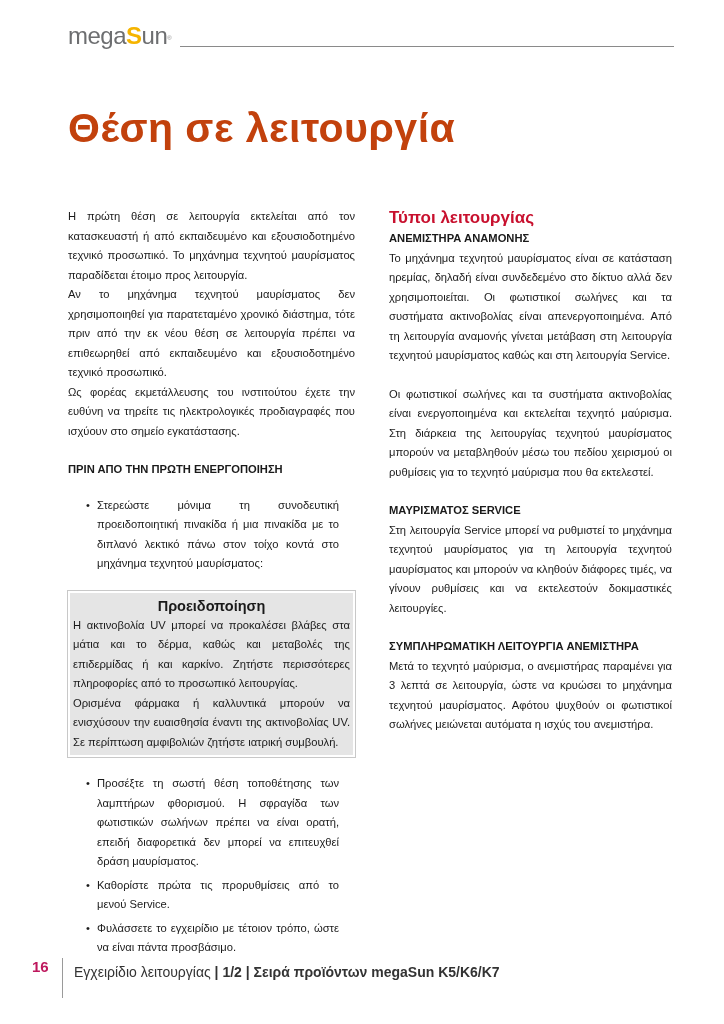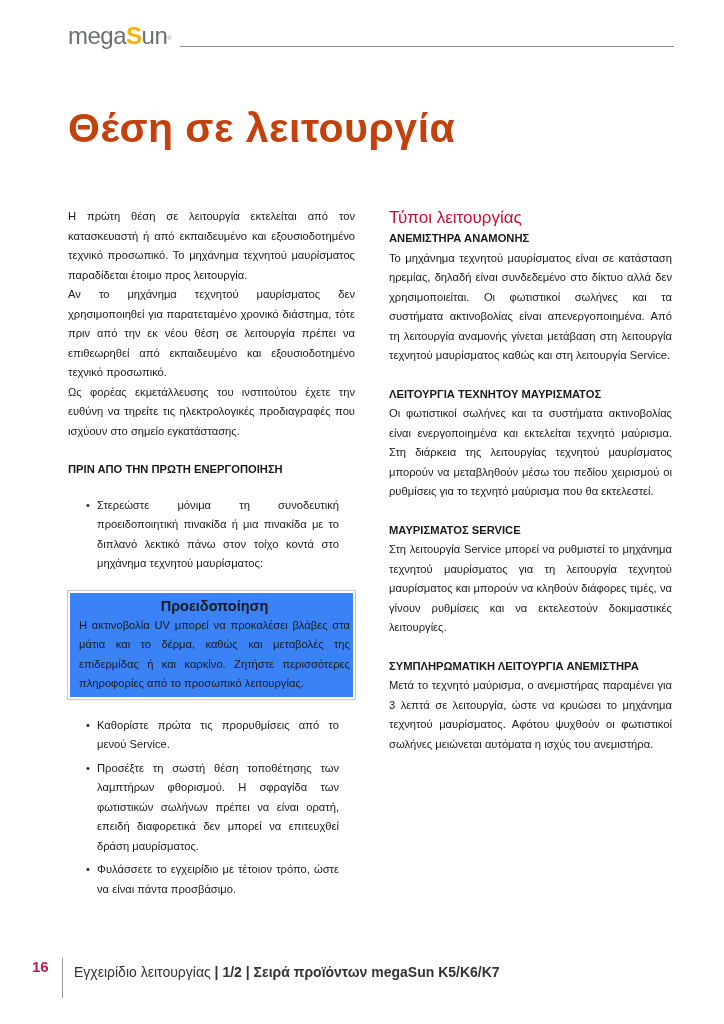--- a/index.html
+++ b/index.html
@@ -19,25 +19,25 @@
   .col-left { left: 68px; top: 207px; width: 287px; }
   .col-right { left: 389px; top: 207px; width: 283px; }
   .col p { margin: 0; }
   .sub-head { font-weight: bold; text-transform: none; margin: 0; font-size: 11.2px; line-height: 19.5px; }
   .gap { height: 19px; }
   ul.bullets { list-style: none; margin: 16px; padding: 0; }
   ul.bullets li { position: relative; padding-left: 13px; }
   ul.bullets li::before { content: "•"; position: absolute; left: 2px; top: 0; }
 
   .warning-box { margin: 6px 0 6px -1px; border: 1px solid #c8c8c8; padding: 2px; width: 283px; }
-  .warning-inner { background: #3b82f6; padding: 3px 3px 3px 9px; }
+  .warning-inner { background: #e5e5e5; padding: 3px 3px 3px 3px; }
   .warning-title { text-align: center; font-size: 14.5px; font-weight: bold; line-height: 20px; margin: 0 0 2px 0; }
   .warning-inner p { margin: 0; }
 
-  .section-title { color: #c8102e; font-size: 17px; font-weight: normal; line-height: 22px; margin: 0; }
+  .section-title { color: #c8102e; font-size: 17px; font-weight: bold; line-height: 22px; margin: 0; }
 
   .footer { position: absolute; left: 32px; top: 958px; height: 40px; }
   .page-num { position: absolute; left: 0; top: 0; font-size: 15px; font-weight: bold; color: #be185d; }
   .footer-rule { position: absolute; left: 30px; top: 0; width: 1px; height: 40px; background: #9a9a9a; }
   .footer-text { position: absolute; left: 42px; top: 6px; font-size: 14px; white-space: nowrap; color: #333; }
   .footer-text b { font-weight: bold; }
 </style>
 </head>
 <body>
 
@@ -54,35 +54,35 @@
   <p>Ως φορέας εκμετάλλευσης του ινστιτούτου έχετε την ευθύνη να τηρείτε τις ηλεκτρολογικές προδιαγραφές που ισχύουν στο σημείο εγκατάστασης.</p>
   <div class="gap"></div>
   <p class="sub-head">ΠΡΙΝ ΑΠΟ ΤΗΝ ΠΡΩΤΗ ΕΝΕΡΓΟΠΟΙΗΣΗ</p>
   <ul class="bullets">
     <li>Στερεώστε μόνιμα τη συνοδευτική προειδοποιητική πινακίδα ή μια πινακίδα με το διπλανό λεκτικό πάνω στον τοίχο κοντά στο μηχάνημα τεχνητού μαυρίσματος:</li>
   </ul>
   <div class="warning-box">
     <div class="warning-inner">
       <p class="warning-title">Προειδοποίηση</p>
       <p>Η ακτινοβολία UV μπορεί να προκαλέσει βλάβες στα μάτια και το δέρμα, καθώς και μεταβολές της επιδερμίδας ή και καρκίνο. Ζητήστε περισσότερες πληροφορίες από το προσωπικό λειτουργίας.</p>
+      <p>Ορισμένα φάρμακα ή καλλυντικά μπορούν να ενισχύσουν την ευαισθησία έναντι της ακτινοβολίας UV. Σε περίπτωση αμφιβολιών ζητήστε ιατρική συμβουλή.</p>
     </div>
   </div>
   <ul class="bullets">
+    <li style="margin-bottom:4px">Προσέξτε τη σωστή θέση τοποθέτησης των λαμπτήρων φθορισμού. Η σφραγίδα των φωτιστικών σωλήνων πρέπει να είναι ορατή, επειδή διαφορετικά δεν μπορεί να επιτευχθεί δράση μαυρίσματος.</li>
     <li style="margin-bottom:4px">Καθορίστε πρώτα τις προρυθμίσεις από το μενού Service.</li>
-    <li style="margin-bottom:4px">Προσέξτε τη σωστή θέση τοποθέτησης των λαμπτήρων φθορισμού. Η σφραγίδα των φωτιστικών σωλήνων πρέπει να είναι ορατή, επειδή διαφορετικά δεν μπορεί να επιτευχθεί δράση μαυρίσματος.</li>
     <li>Φυλάσσετε το εγχειρίδιο με τέτοιον τρόπο, ώστε να είναι πάντα προσβάσιμο.</li>
   </ul>
 </div>
 
 <div class="col col-right">
   <h2 class="section-title">Τύποι λειτουργίας</h2>
   <p class="sub-head">ΑΝΕΜΙΣΤΗΡΑ ΑΝΑΜΟΝΗΣ</p>
   <p>Το μηχάνημα τεχνητού μαυρίσματος είναι σε κατάσταση ηρεμίας, δηλαδή είναι συνδεδεμένο στο δίκτυο αλλά δεν χρησιμοποιείται. Οι φωτιστικοί σωλήνες και τα συστήματα ακτινοβολίας είναι απενεργοποιημένα. Από τη λειτουργία αναμονής γίνεται μετάβαση στη λειτουργία τεχνητού μαυρίσματος καθώς και στη λειτουργία Service.</p>
   <div class="gap"></div>
-  <p class="sub-head">ΛΕΙΤΟΥΡΓΙΑ ΤΕΧΝΗΤΟΥ ΜΑΥΡΙΣΜΑΤΟΣ</p>
   <p>Οι φωτιστικοί σωλήνες και τα συστήματα ακτινοβολίας είναι ενεργοποιημένα και εκτελείται τεχνητό μαύρισμα. Στη διάρκεια της λειτουργίας τεχνητού μαυρίσματος μπορούν να μεταβληθούν μέσω του πεδίου χειρισμού οι ρυθμίσεις για το τεχνητό μαύρισμα που θα εκτελεστεί.</p>
   <div class="gap"></div>
   <p class="sub-head">ΜΑΥΡΙΣΜΑΤΟΣ SERVICE</p>
   <p>Στη λειτουργία Service μπορεί να ρυθμιστεί το μηχάνημα τεχνητού μαυρίσματος για τη λειτουργία τεχνητού μαυρίσματος και μπορούν να κληθούν διάφορες τιμές, να γίνουν ρυθμίσεις και να εκτελεστούν δοκιμαστικές λειτουργίες.</p>
   <div class="gap"></div>
   <p class="sub-head">ΣΥΜΠΛΗΡΩΜΑΤΙΚΗ ΛΕΙΤΟΥΡΓΙΑ ΑΝΕΜΙΣΤΗΡΑ</p>
   <p>Μετά το τεχνητό μαύρισμα, ο ανεμιστήρας παραμένει για 3 λεπτά σε λειτουργία, ώστε να κρυώσει το μηχάνημα τεχνητού μαυρίσματος. Αφότου ψυχθούν οι φωτιστικοί σωλήνες μειώνεται αυτόματα η ισχύς του ανεμιστήρα.</p>
 </div>
 
 <div class="footer">

